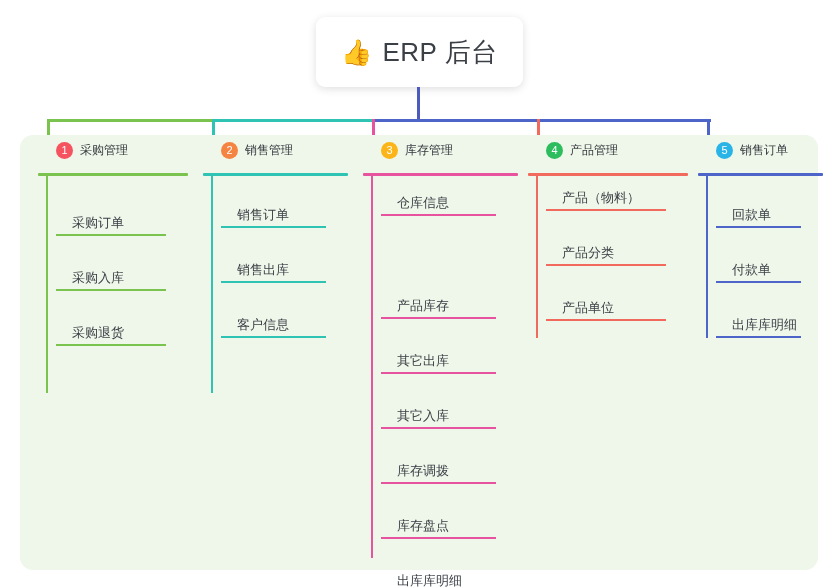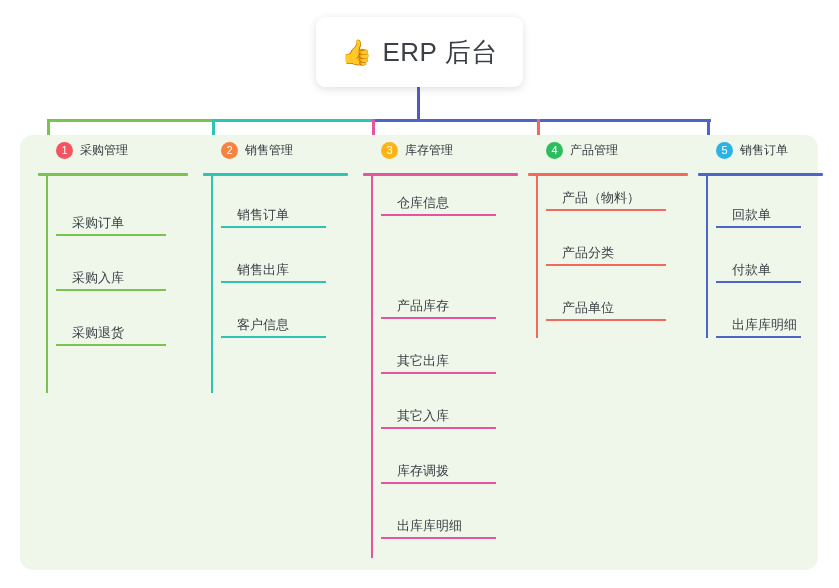--- a/index.html
+++ b/index.html
@@ -222,20 +222,24 @@
             </div>
             <div class="child" style="height: 55px; width: 115px;">
               <span class="child-label">其它入库</span>
               <div class="child-rule" style="background: rgb(232, 83, 159); width: 115px;"></div>
             </div>
             <div class="child" style="height: 55px; width: 115px;">
               <span class="child-label">库存调拨</span>
               <div class="child-rule" style="background: rgb(232, 83, 159); width: 115px;"></div>
             </div>
             <div class="child" style="height: 55px; width: 115px;">
+              <span class="child-label">库存盘点</span>
+              <div class="child-rule" style="background: rgb(232, 83, 159); width: 115px;"></div>
+            </div>
+            <div class="child" style="height: 55px; width: 115px;">
               <span class="child-label">出库库明细</span>
               <div class="child-rule" style="background: rgb(232, 83, 159); width: 115px;"></div>
             </div>
           </div>
         </div>
         <div class="column" style="left: 508px; width: 160px;">
           <div class="col-header" style="padding-left: 18px;">
             <span class="badge" style="background: rgb(46, 189, 94);">4</span>
             <span class="col-title">产品管理</span>
           </div>

